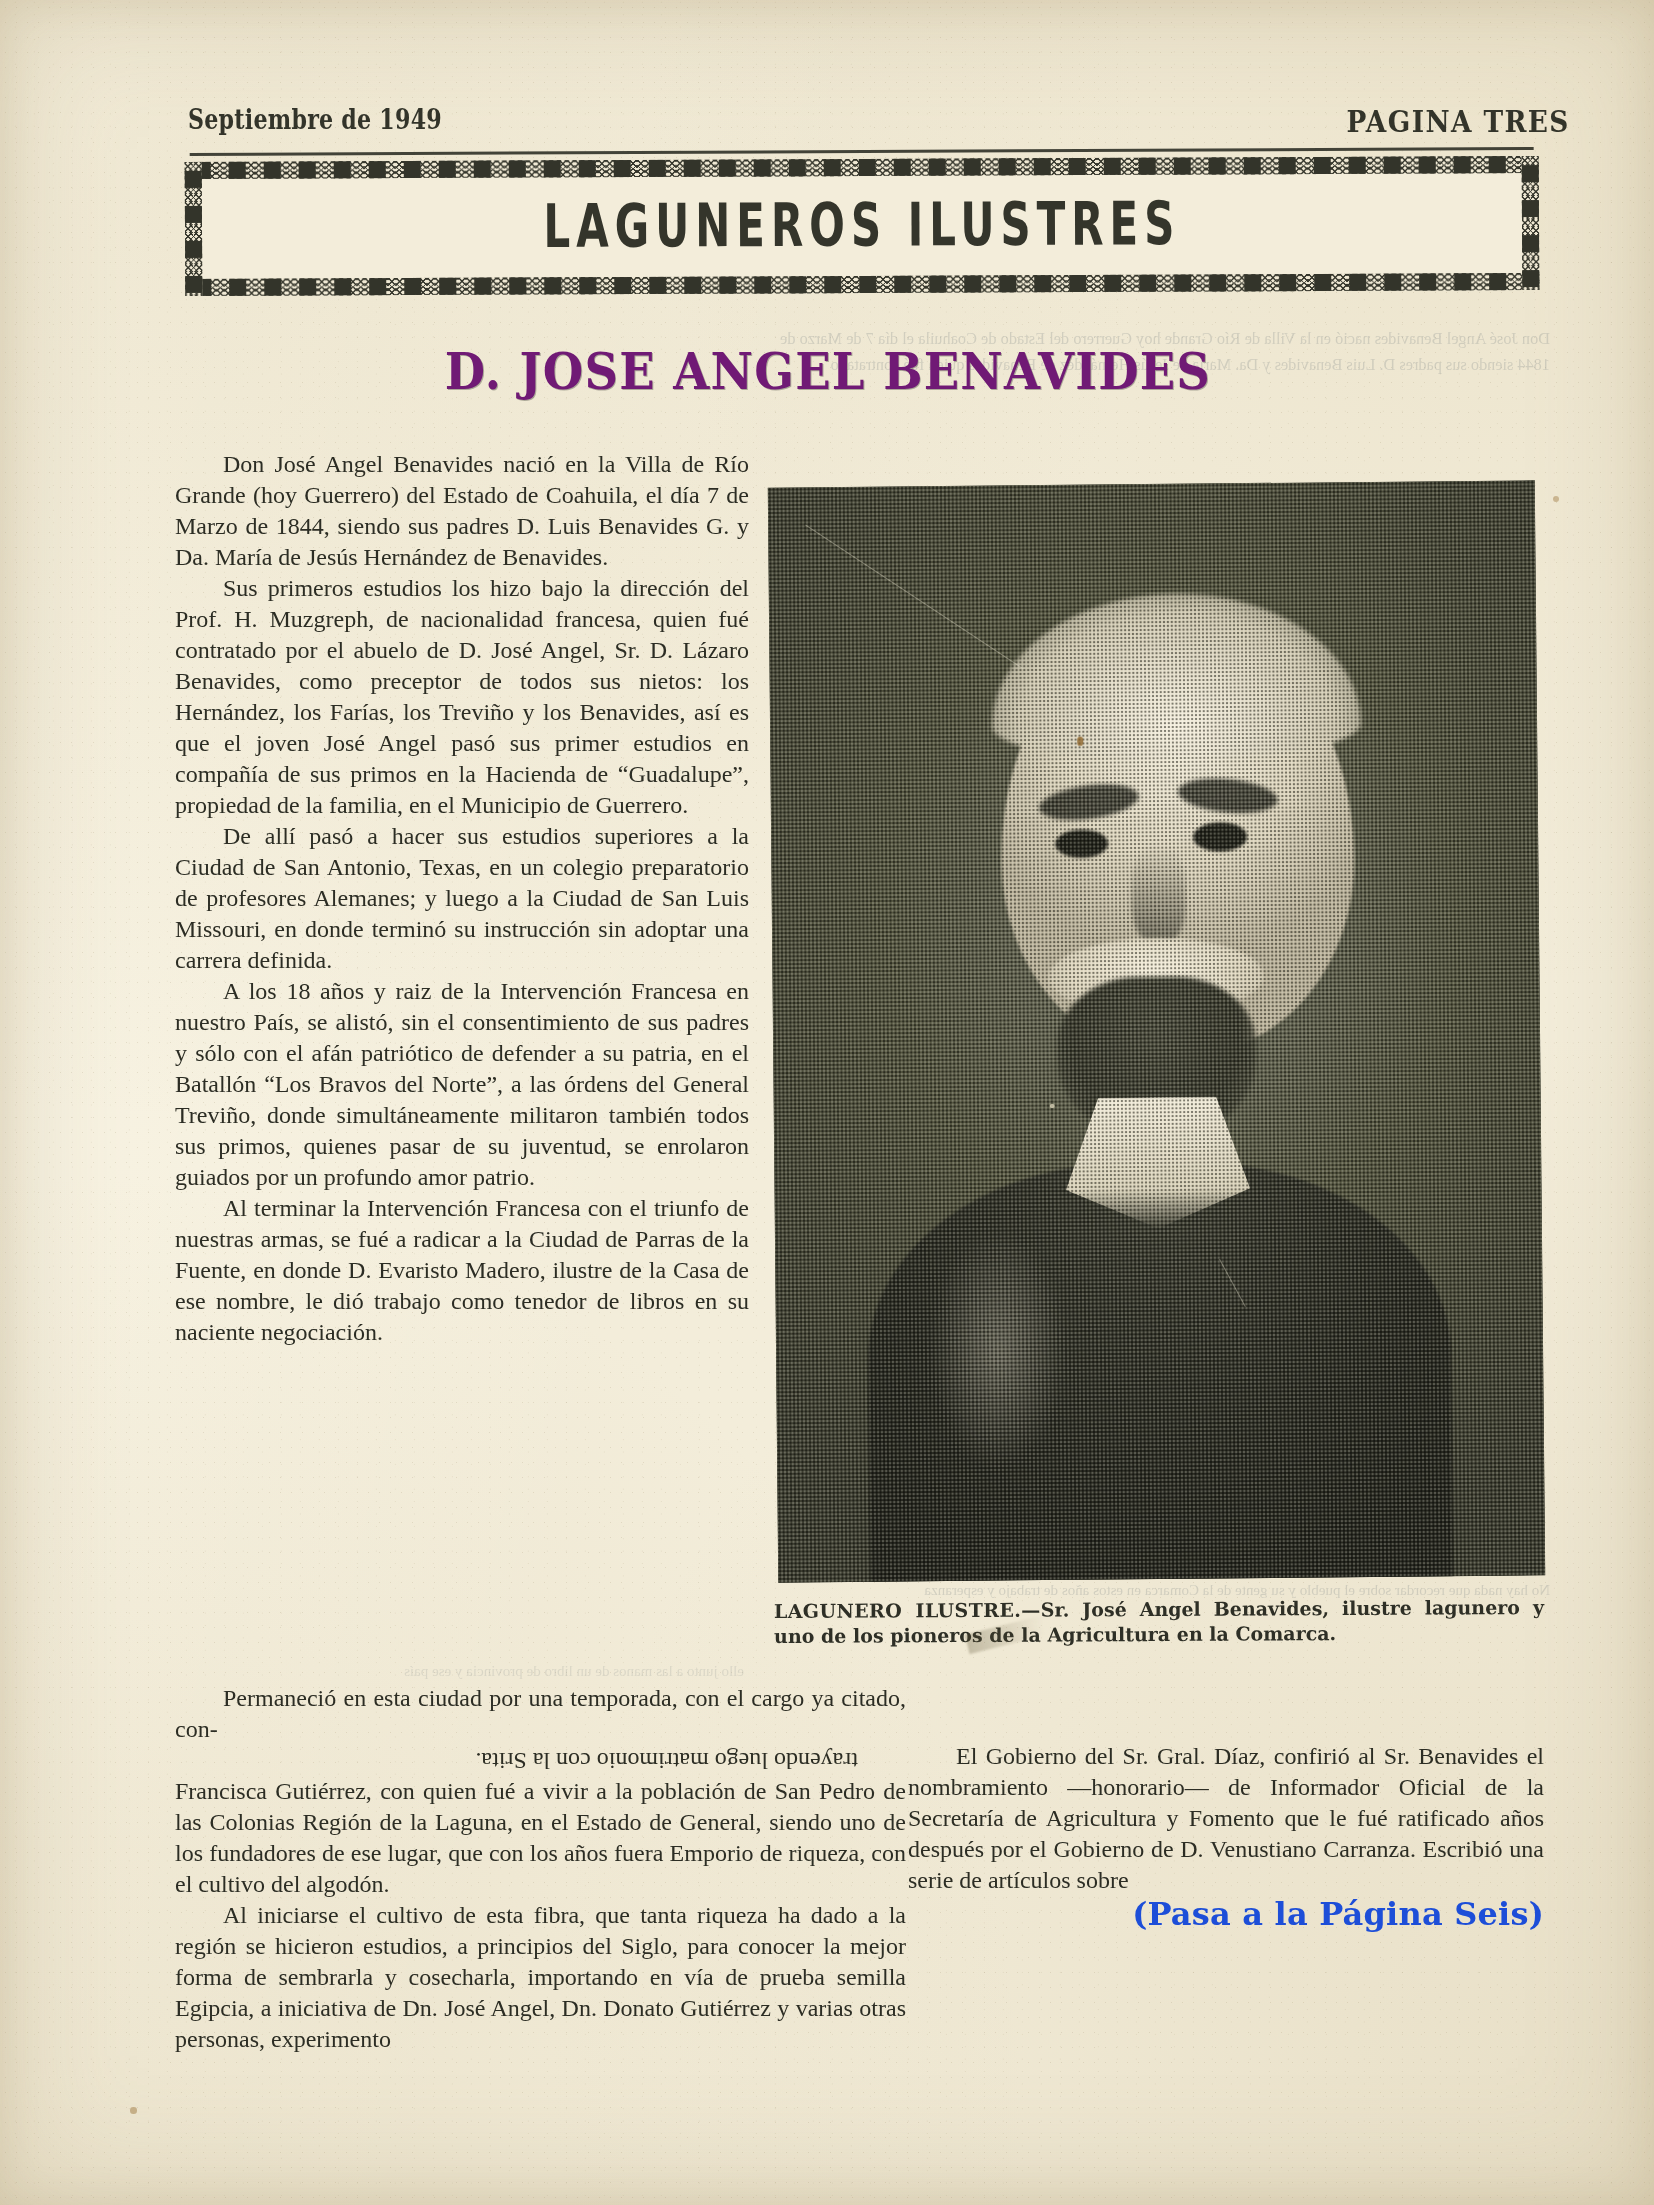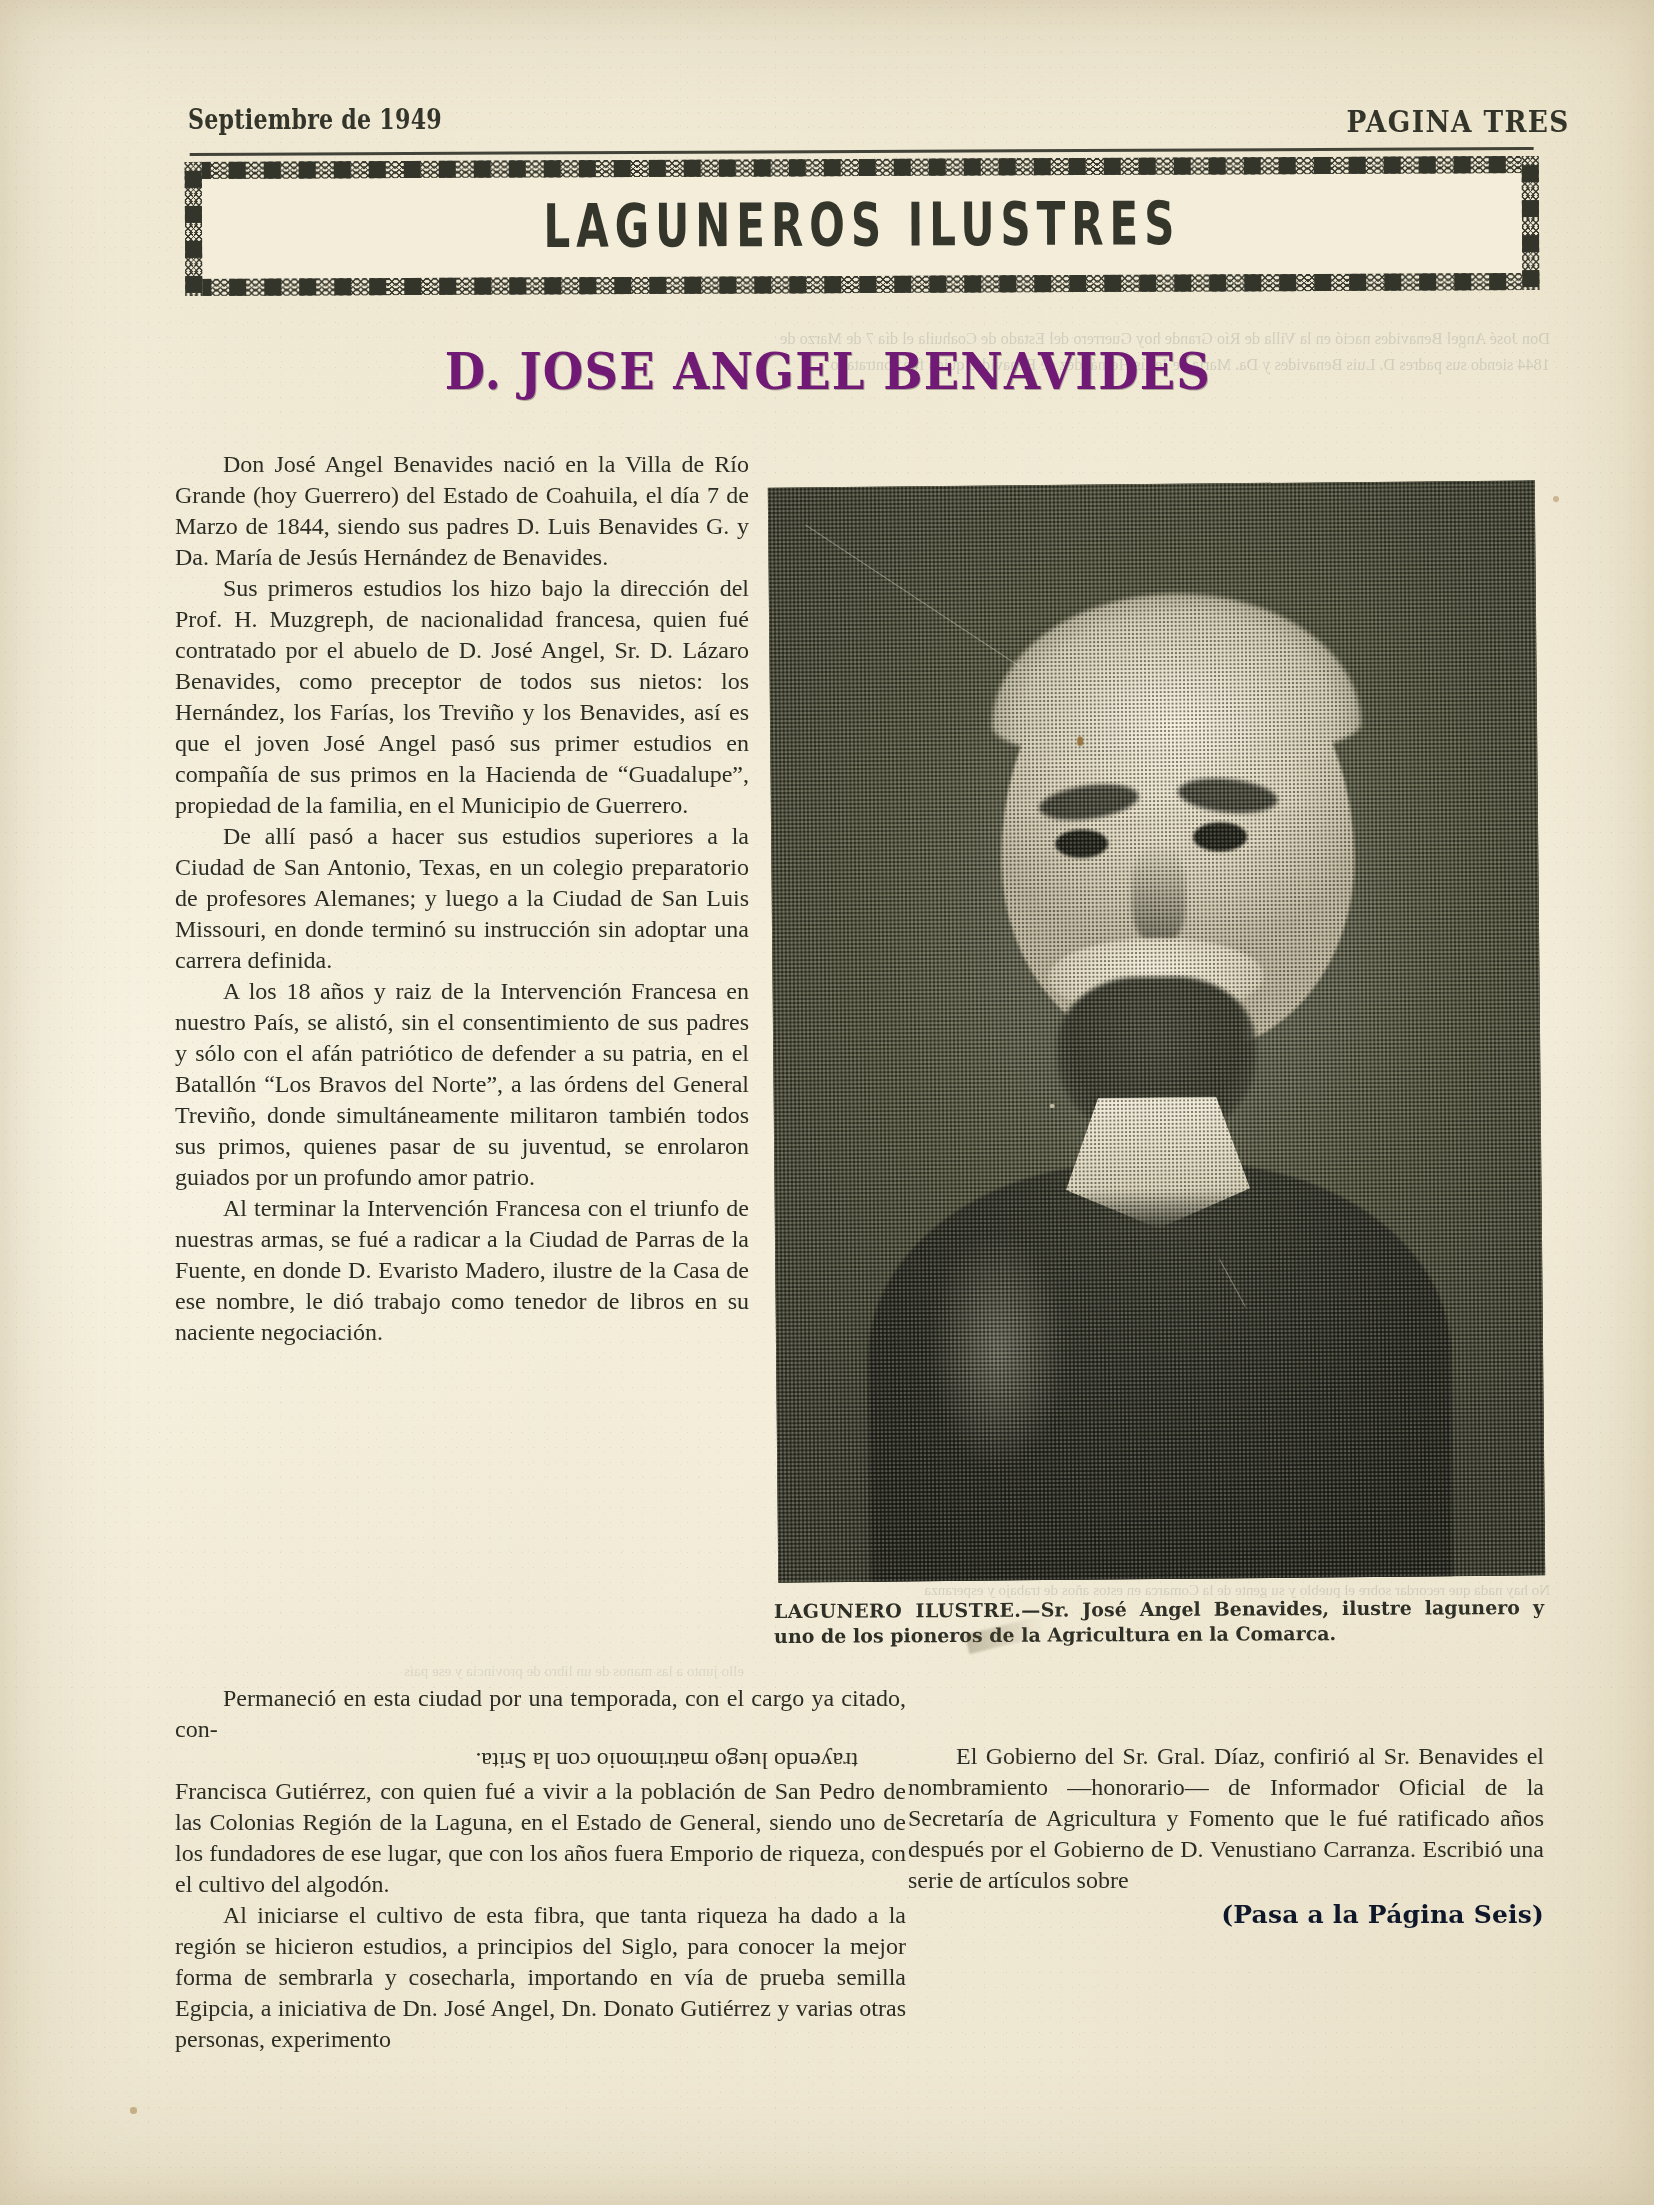--- a/index.html
+++ b/index.html
@@ -145,22 +145,22 @@
   
   #col-left{left:175px;top:449px;width:574px;}
   
   #col-left-wide{left:175px;top:1683px;width:731px;}
   
   #col-right{left:908px;top:1741px;width:636px;}
 
   .contline{
     text-align:right;margin-top:2.6px;
     font-family:"DejaVu Serif",serif;
-    font-weight:700;font-size:25px;letter-spacing:0.2px;
-    color:#0f172a;
+    font-weight:700;font-size:32px;letter-spacing:0.2px;
+    color:#1d4ed8;
   }
 
   
   .photo-wrap{
     position:absolute;left:773px;top:484px;width:767px;height:1095px;
     transform:rotate(-0.55deg);
   }
   .photo{
     position:absolute;inset:0;overflow:hidden;
     background:#4a4b40;

